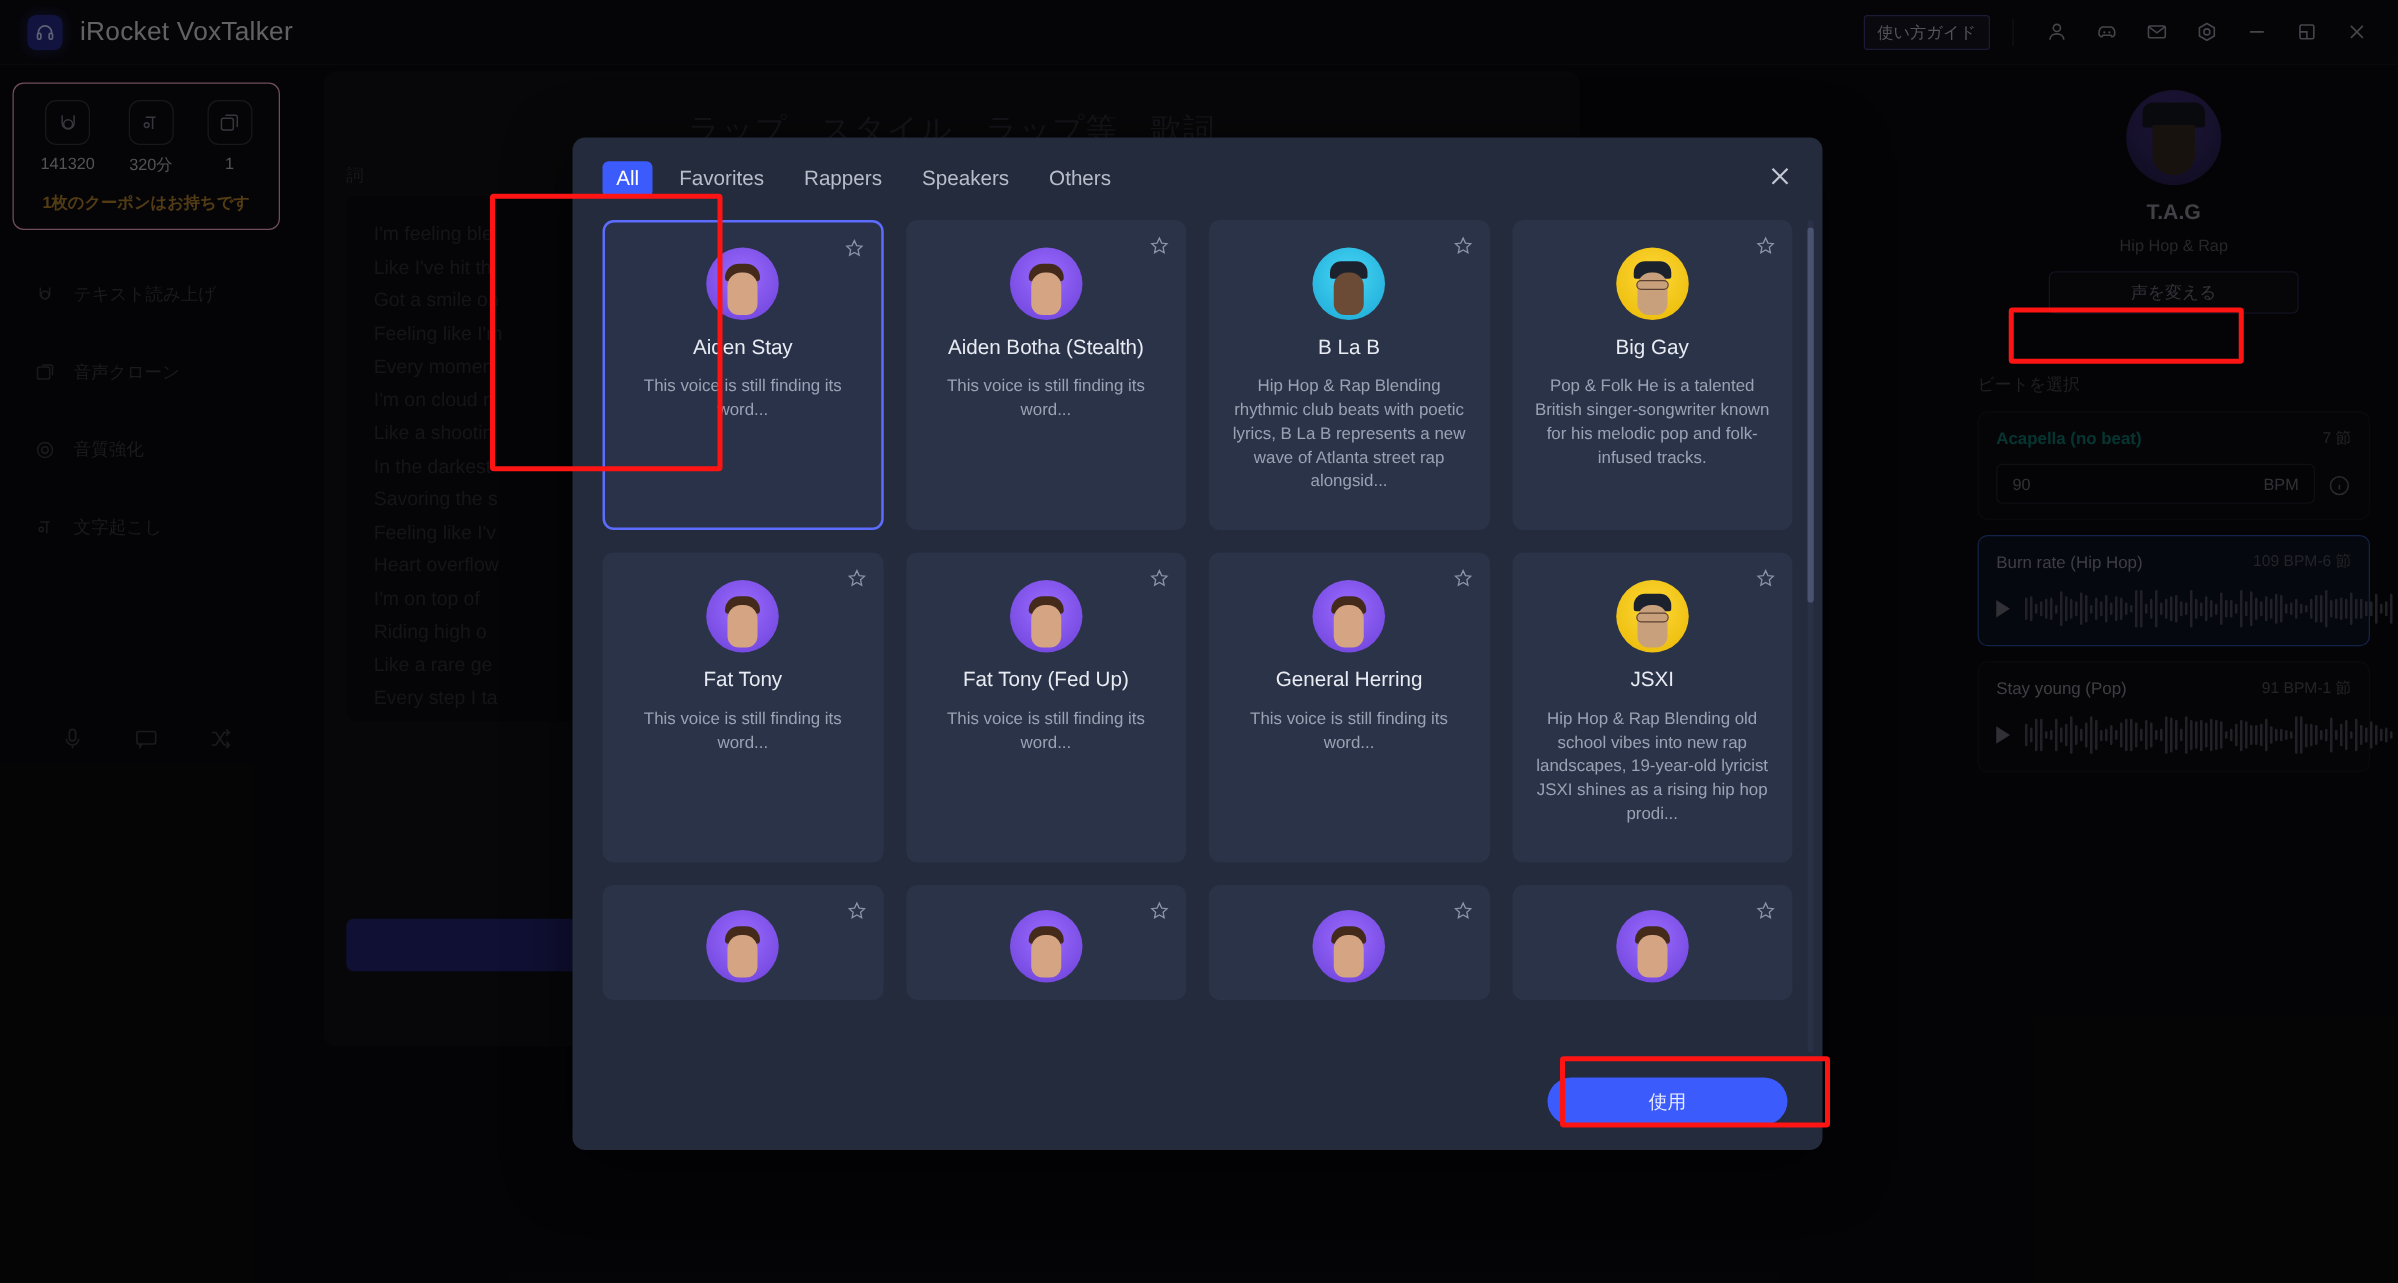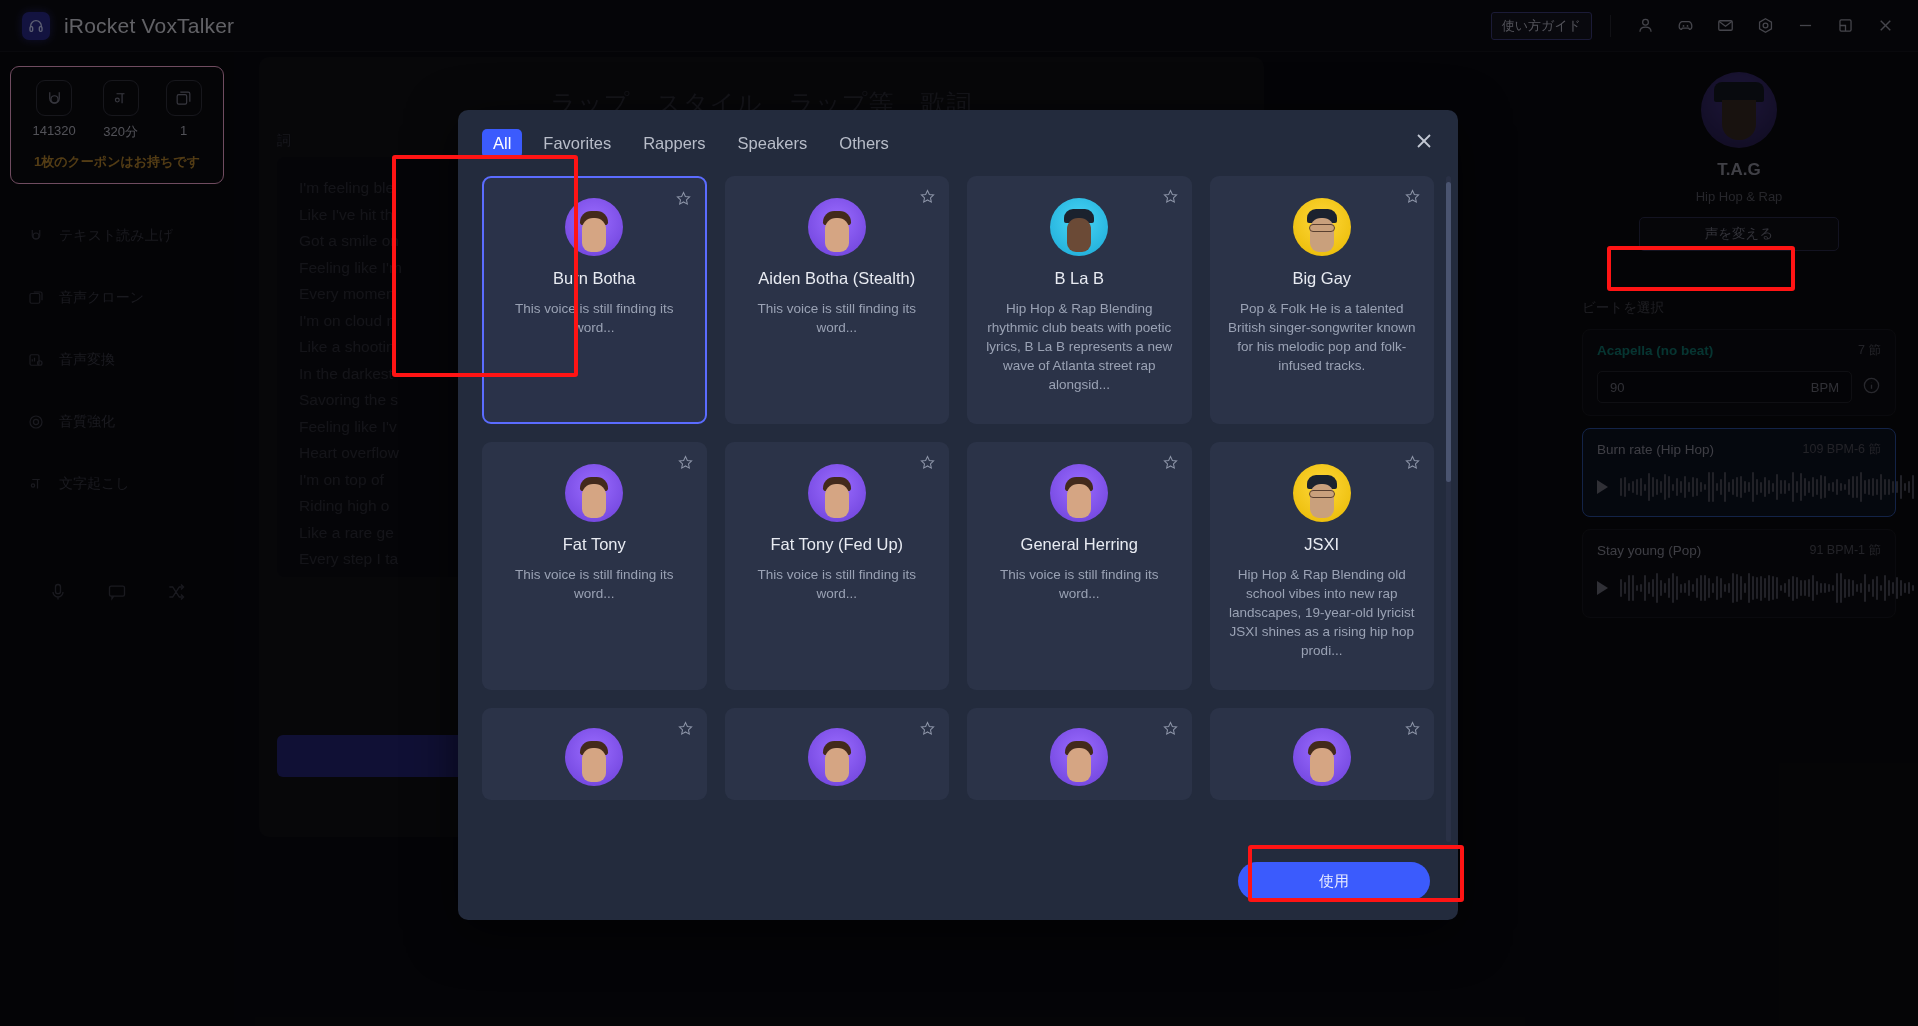--- a/index.html
+++ b/index.html
@@ -139,21 +139,21 @@
   .beats-title { color: #45454f; font-size: 13.5px; margin-top: 48px; }
   .beat {
     margin-top: 12px; border: 1px solid #18181f; border-radius: 8px;
     background: #0d0d13; padding: 12px 14px;
   }
   .beat.sel { border-color: #2b4f9e; background: #0d1220; }
   .beat-top { display: flex; justify-content: space-between; align-items: center; }
   .beat-name { color: #8a8a98; font-size: 13.5px; }
   .beat-name.bold { font-weight: bold; color: #0f766e; }
   .beat-meta { color: #4f4f5a; font-size: 12.5px; }
-  .bpm-row { display: flex; align-items: center; gap: 10px; margin-top: 12px; }
+  .bpm-row { display: flex; align-items: flex-end; gap: 10px; margin-top: 12px; }
   .bpm-input {
     flex: 1; height: 32px; border: 1px solid #23232c; border-radius: 5px;
     display: flex; align-items: center; justify-content: space-between;
     padding: 0 12px; color: #6b6b78; font-size: 13px; background: #0b0b10;
   }
   .info-ico { color: #5a5a66; }
   .info-ico svg { width: 19px; height: 19px; }
   .wave-row { display: flex; align-items: center; gap: 12px; margin-top: 12px; }
   .play-tri {
     width: 0; height: 0; border-left: 11px solid #6a6a78;
@@ -350,30 +350,20 @@
         <span>テキスト読み上げ</span>
       </div>
       <div class="nav-item">
         <span class="nv-ico">
           <svg viewBox="0 0 24 24" fill="none" stroke="currentColor" stroke-width="1.6">
               <rect x="4" y="6" width="13" height="13" rx="2"></rect>
               <path d="M9 4h9a2 2 0 012 2v9"></path>
             </svg>
         </span>
         <span>音声クローン</span>
-      </div>
-      <div class="nav-item">
-        <span class="nv-ico">
-          <svg viewBox="0 0 24 24" fill="none" stroke="currentColor" stroke-width="1.6">
-              <rect x="4" y="5" width="12" height="14" rx="2"></rect>
-              <path d="M7 14v-3M10 14v-5"></path>
-              <circle cx="17" cy="16" r="3"></circle>
-            </svg>
-        </span>
-        <span>音声変換</span>
       </div>
       <div class="nav-item">
         <span class="nv-ico">
           <svg viewBox="0 0 24 24" fill="none" stroke="currentColor" stroke-width="1.6">
               <circle cx="12" cy="12" r="8"></circle>
               <circle cx="12" cy="12" r="3.4"></circle>
             </svg>
         </span>
         <span>音質強化</span>
       </div>
@@ -665,21 +655,21 @@
     <div class="grid-wrap">
       <div class="grid" id="voice-grid">
           <div class="vcard selected">
             <span class="star"><svg viewBox="0 0 24 24" fill="none" stroke="currentColor" stroke-width="1.5">
                 <path d="M12 3.5l2.6 5.6 6 .7-4.4 4.1 1.2 6-5.4-3-5.4 3 1.2-6L3.4 9.8l6-.7z"></path>
               </svg></span>
             <div class="av purple">
               <div class="hair"></div>
               <div class="hd"></div>
             </div>
-            <div class="vname">Burn Botha</div>
+            <div class="vname">Aiden Stay</div>
             <div class="vdesc">This voice is still finding its word...</div>
           </div>
           <div class="vcard">
             <span class="star"><svg viewBox="0 0 24 24" fill="none" stroke="currentColor" stroke-width="1.5">
                 <path d="M12 3.5l2.6 5.6 6 .7-4.4 4.1 1.2 6-5.4-3-5.4 3 1.2-6L3.4 9.8l6-.7z"></path>
               </svg></span>
             <div class="av purple">
               <div class="hair"></div>
               <div class="hd"></div>
             </div>

